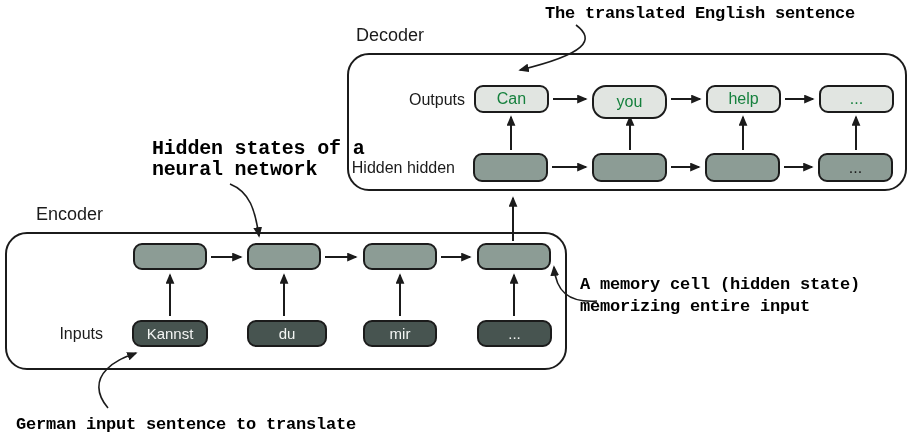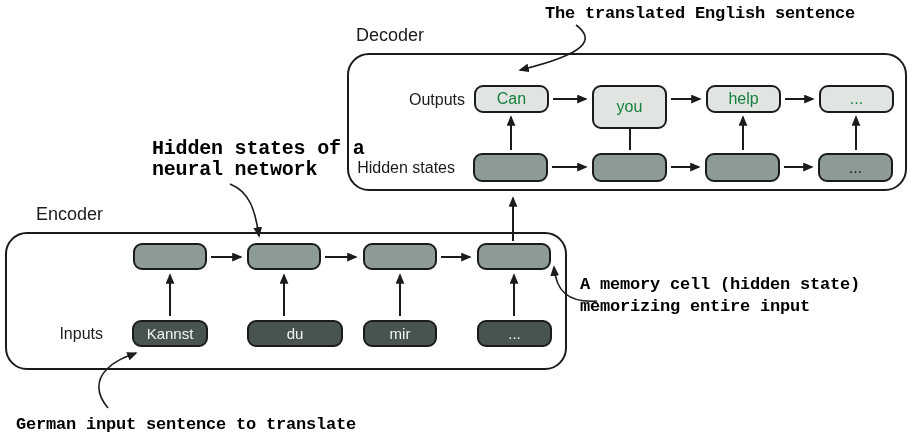--- a/index.html
+++ b/index.html
@@ -87,40 +87,40 @@
     </g>
   </svg>
 
   <div class="container-box" style="left:347px;top:53px;width:560px;height:138px;"></div>
   <div class="container-box" style="left:5px;top:232px;width:562px;height:138px;"></div>
 
   <div class="section-label" style="left:356px;top:25px;">Decoder</div>
   <div class="section-label" style="left:36px;top:204px;">Encoder</div>
 
   <div class="row-label" style="left:365px;top:91px;width:100px;">Outputs</div>
-  <div class="row-label" style="left:330px;top:159px;width:125px;">Hidden states</div>
+  <div class="row-label" style="left:330px;top:159px;width:125px;">Hidden hidden</div>
   <div class="row-label" style="left:23px;top:325px;width:80px;">Inputs</div>
 
   <div class="node output-node" style="left:474px;top:85px;width:75px;height:28px;">Can</div>
-  <div class="node output-node" style="left:592px;top:85px;width:75px;height:44px;">you</div>
+  <div class="node output-node" style="left:592px;top:85px;width:75px;height:34px;border-radius:14px;">you</div>
   <div class="node output-node" style="left:706px;top:85px;width:75px;height:28px;">help</div>
   <div class="node output-node" style="left:819px;top:85px;width:75px;height:28px;">...</div>
 
   <div class="node hidden-node" style="left:473px;top:153px;width:75px;height:29px;"></div>
   <div class="node hidden-node" style="left:592px;top:153px;width:75px;height:29px;"></div>
   <div class="node hidden-node" style="left:705px;top:153px;width:75px;height:29px;"></div>
   <div class="node hidden-node" style="left:818px;top:153px;width:75px;height:29px;">...</div>
 
   <div class="node hidden-node" style="left:133px;top:243px;width:74px;height:27px;"></div>
   <div class="node hidden-node" style="left:247px;top:243px;width:74px;height:27px;"></div>
   <div class="node hidden-node" style="left:363px;top:243px;width:74px;height:27px;"></div>
   <div class="node hidden-node" style="left:477px;top:243px;width:74px;height:27px;"></div>
 
   <div class="node input-node" style="left:132px;top:320px;width:76px;height:27px;">Kannst</div>
-  <div class="node input-node" style="left:247px;top:320px;width:96px;height:27px;">du</div>
+  <div class="node input-node" style="left:247px;top:320px;width:80px;height:27px;">du</div>
   <div class="node input-node" style="left:363px;top:320px;width:74px;height:27px;">mir</div>
   <div class="node input-node" style="left:477px;top:320px;width:75px;height:27px;">...</div>
 
   <div class="annotation" style="left:545px;top:3px;">The translated English sentence</div>
 
   <div class="annotation small" style="left:152px;top:138px;">
     <div>Hidden states of a</div>
     <div>neural network</div>
   </div>
 

